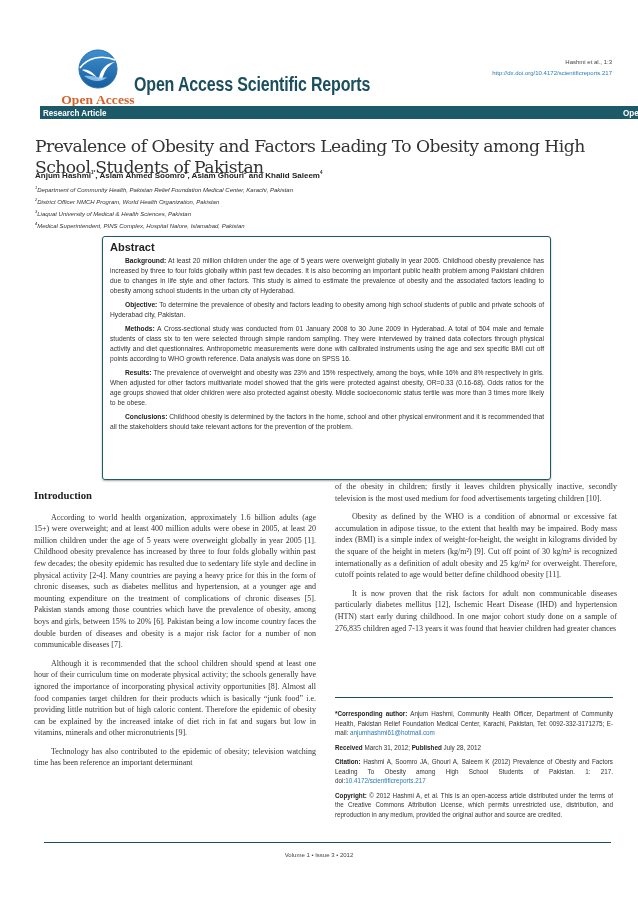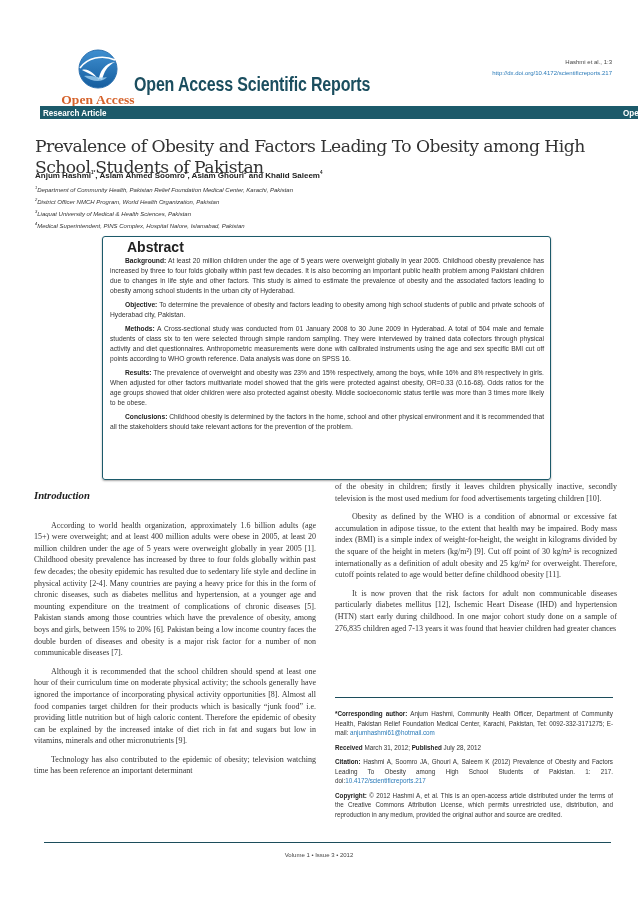--- a/index.html
+++ b/index.html
@@ -23,30 +23,30 @@
   .bar .r { transform-origin: right center; }
 
   .title { position: absolute; left: 35px; top: 136px; width: 600px; font-family: "DejaVu Serif", serif; font-size: 17.2px; line-height: 21px; color: #333; letter-spacing: -0.55px; font-weight: normal; }
   .authors { position: absolute; left: 35px; top: 170px; font-family: "Liberation Sans", sans-serif; font-weight: bold; font-size: 8px; color: #222; }
   .authors sup { font-size: 4.5px; }
   .affils { position: absolute; left: 35px; top: 183px; font-family: "Liberation Sans", sans-serif; font-style: italic; font-size: 6px; line-height: 10px; color: #333; }
   .affils sup { font-size: 4px; }
 
   
   .abstract { position: absolute; left: 102px; top: 236px; width: 449px; height: 244px; border: 1px solid #1c5a6a; border-radius: 3px; box-shadow: 0 1px 2px rgba(0,0,0,0.35); padding: 5px 6px 0 7px; font-family: "Liberation Sans", sans-serif; font-size: 6.7px; line-height: 10px; color: #333; text-align: justify; }
-  .abstract h3 { font-size: 14px; font-weight: bold; color: #222; margin-bottom: 4px; margin-left: 17px; }
+  .abstract h3 { font-size: 11px; font-weight: bold; color: #222; margin-bottom: 4px; }
   .abstract p { text-indent: 15px; margin-bottom: 4px; }
   .abstract p b { color: #222; }
 
   
   .col { position: absolute; top: 481px; width: 282px; font-family: "Liberation Serif", serif; font-size: 8px; line-height: 11.6px; color: #333; text-align: justify; }
   .col-left { left: 34px; }
   .col-right { left: 335px; }
   .keywords b { font-size: 9.3px; color: #222; }
-  .intro-h { font-weight: bold; font-size: 10.7px; color: #222; margin: 9px 0 18px; font-style: italic; }
+  .intro-h { font-weight: bold; font-size: 10.7px; color: #222; margin: 9px 0 10px; }
   .col p.ind { text-indent: 17px; margin-bottom: 7px; }
 
   .corr { position: absolute; left: 335px; top: 697px; width: 278px; border-top: 1px solid #1c4d5b; padding-top: 11px; font-family: "Liberation Sans", sans-serif; font-size: 6.3px; line-height: 9.5px; color: #333; text-align: justify; }
   .corr p { margin-bottom: 5px; }
   .corr b { color: #222; }
   .corr .link { color: #2a7ab8; }
 
   .foot-rule { position: absolute; left: 44px; top: 842px; width: 567px; border-top: 1px solid #1c4d5b; }
   .footer { position: absolute; left: 0; top: 852px; width: 638px; text-align: center; font-family: "Liberation Sans", sans-serif; font-size: 6px; color: #444; }
 </style>

